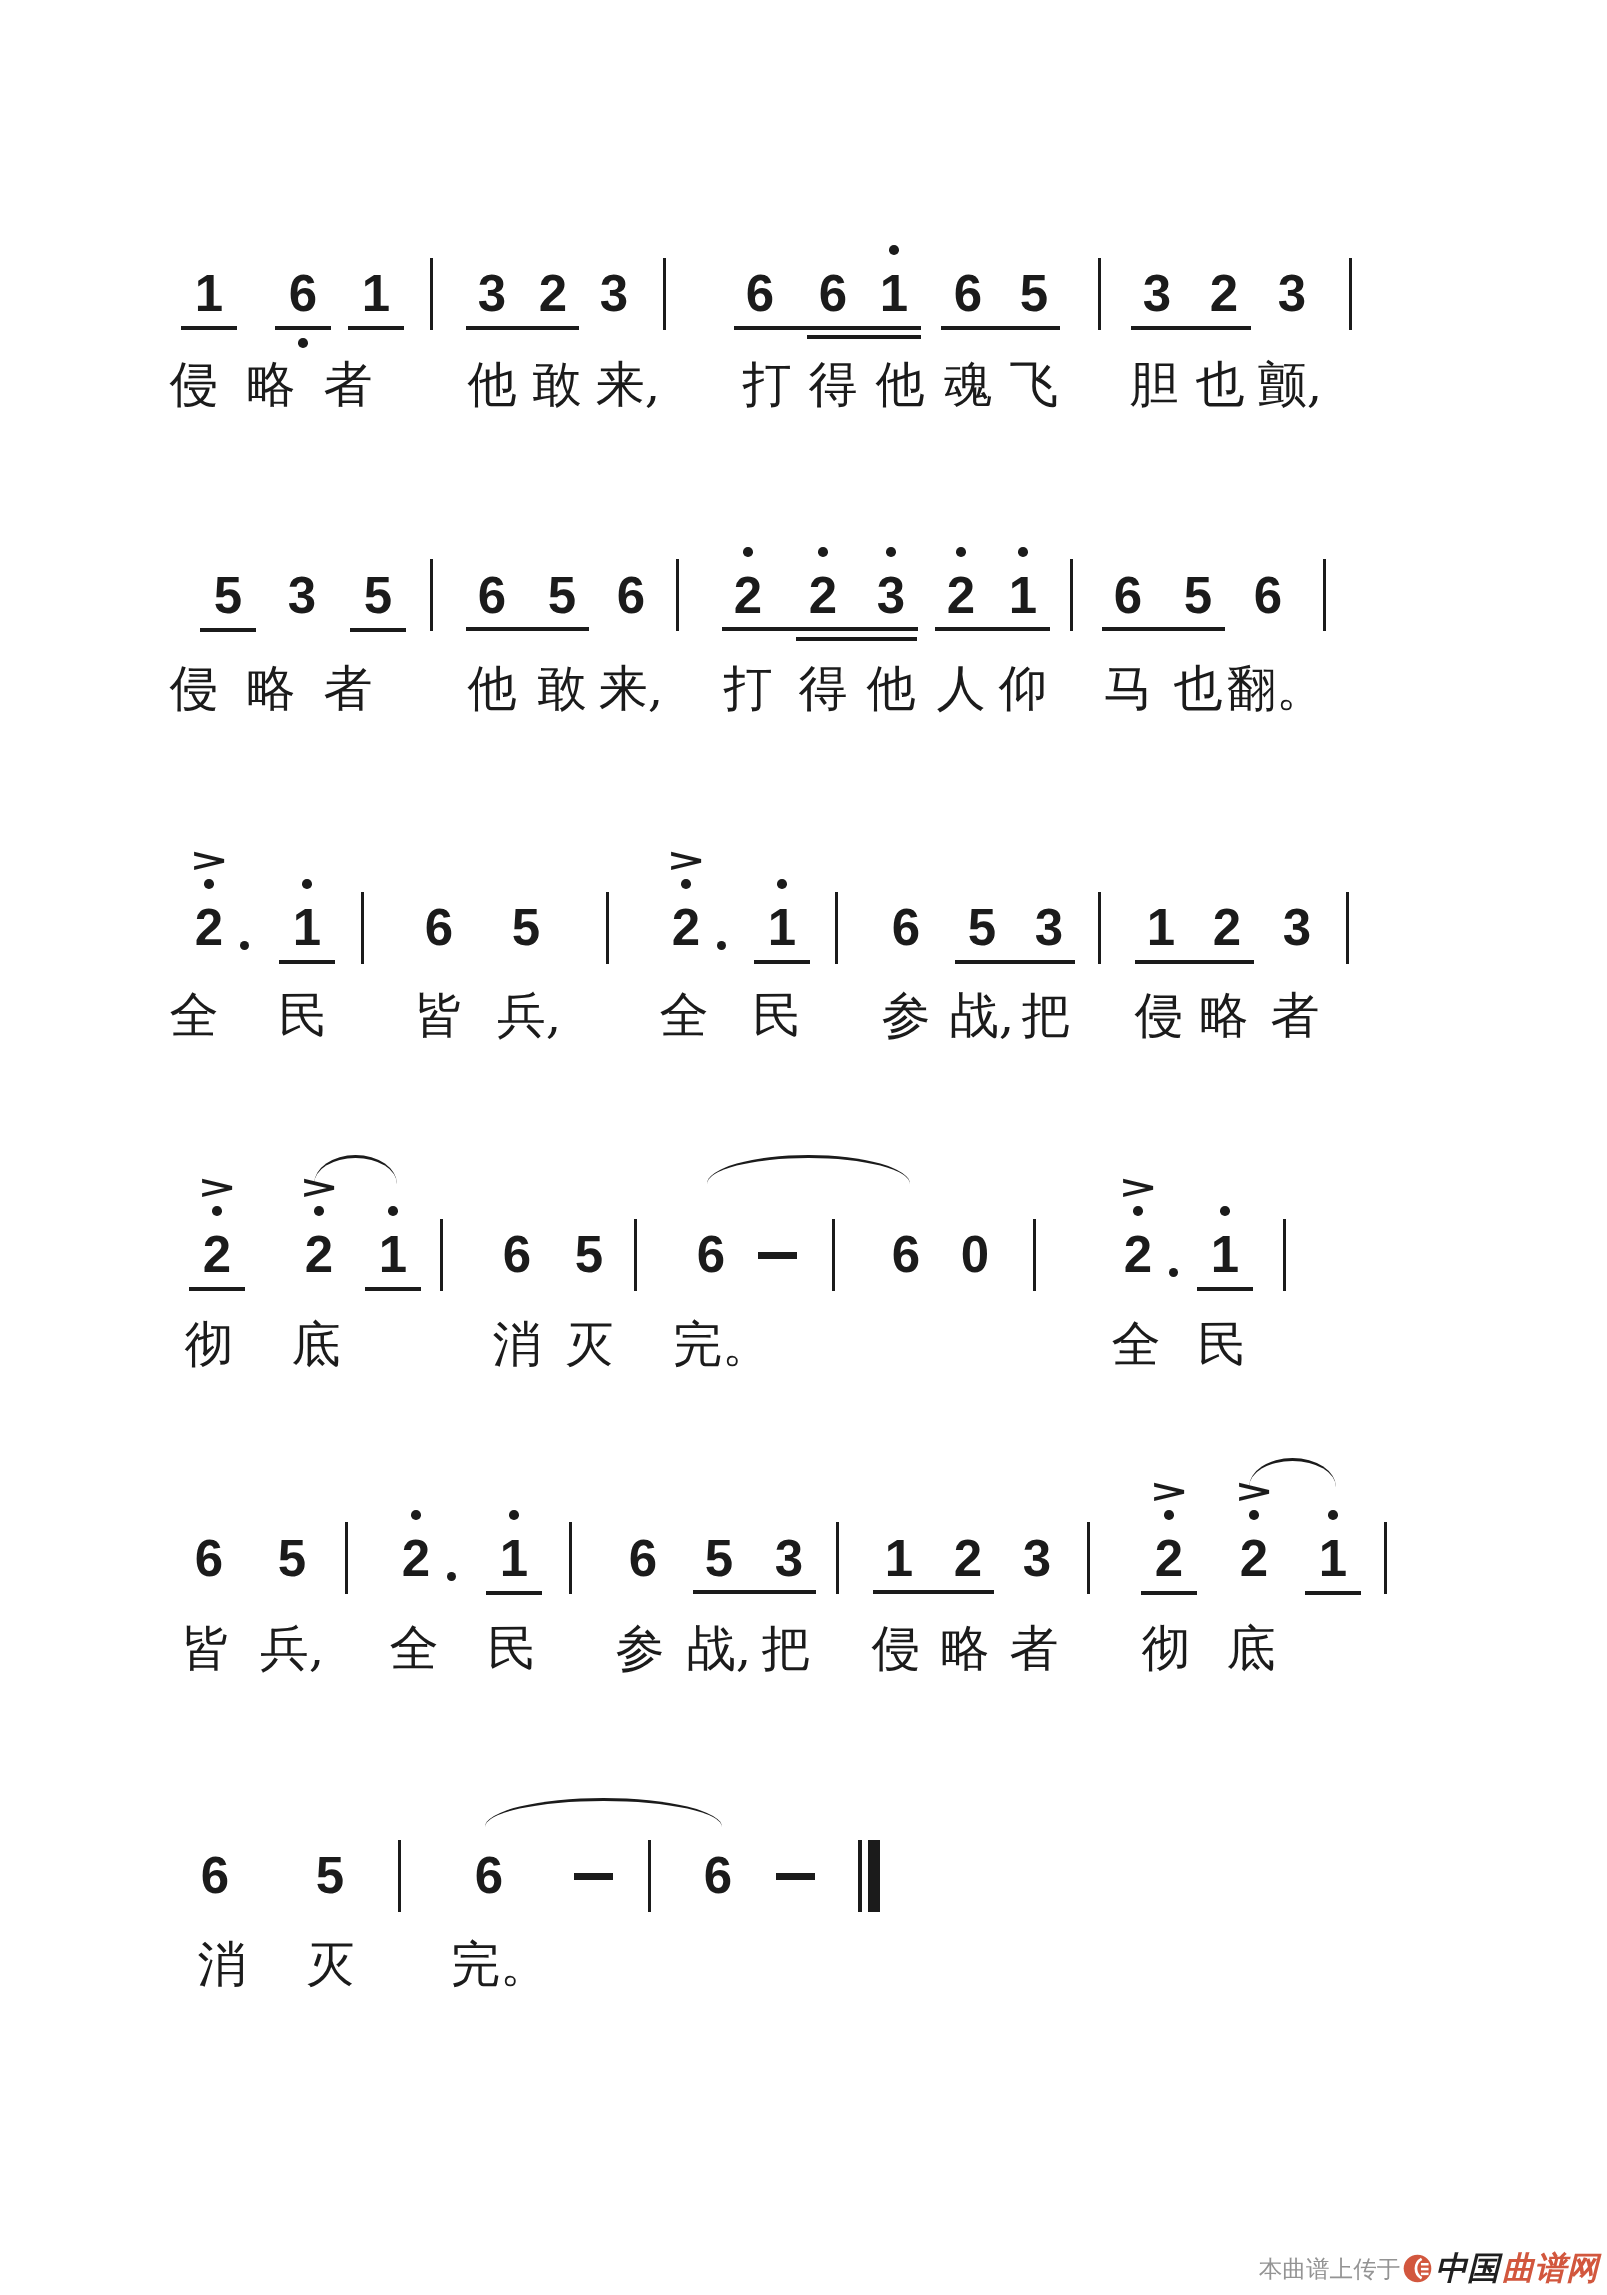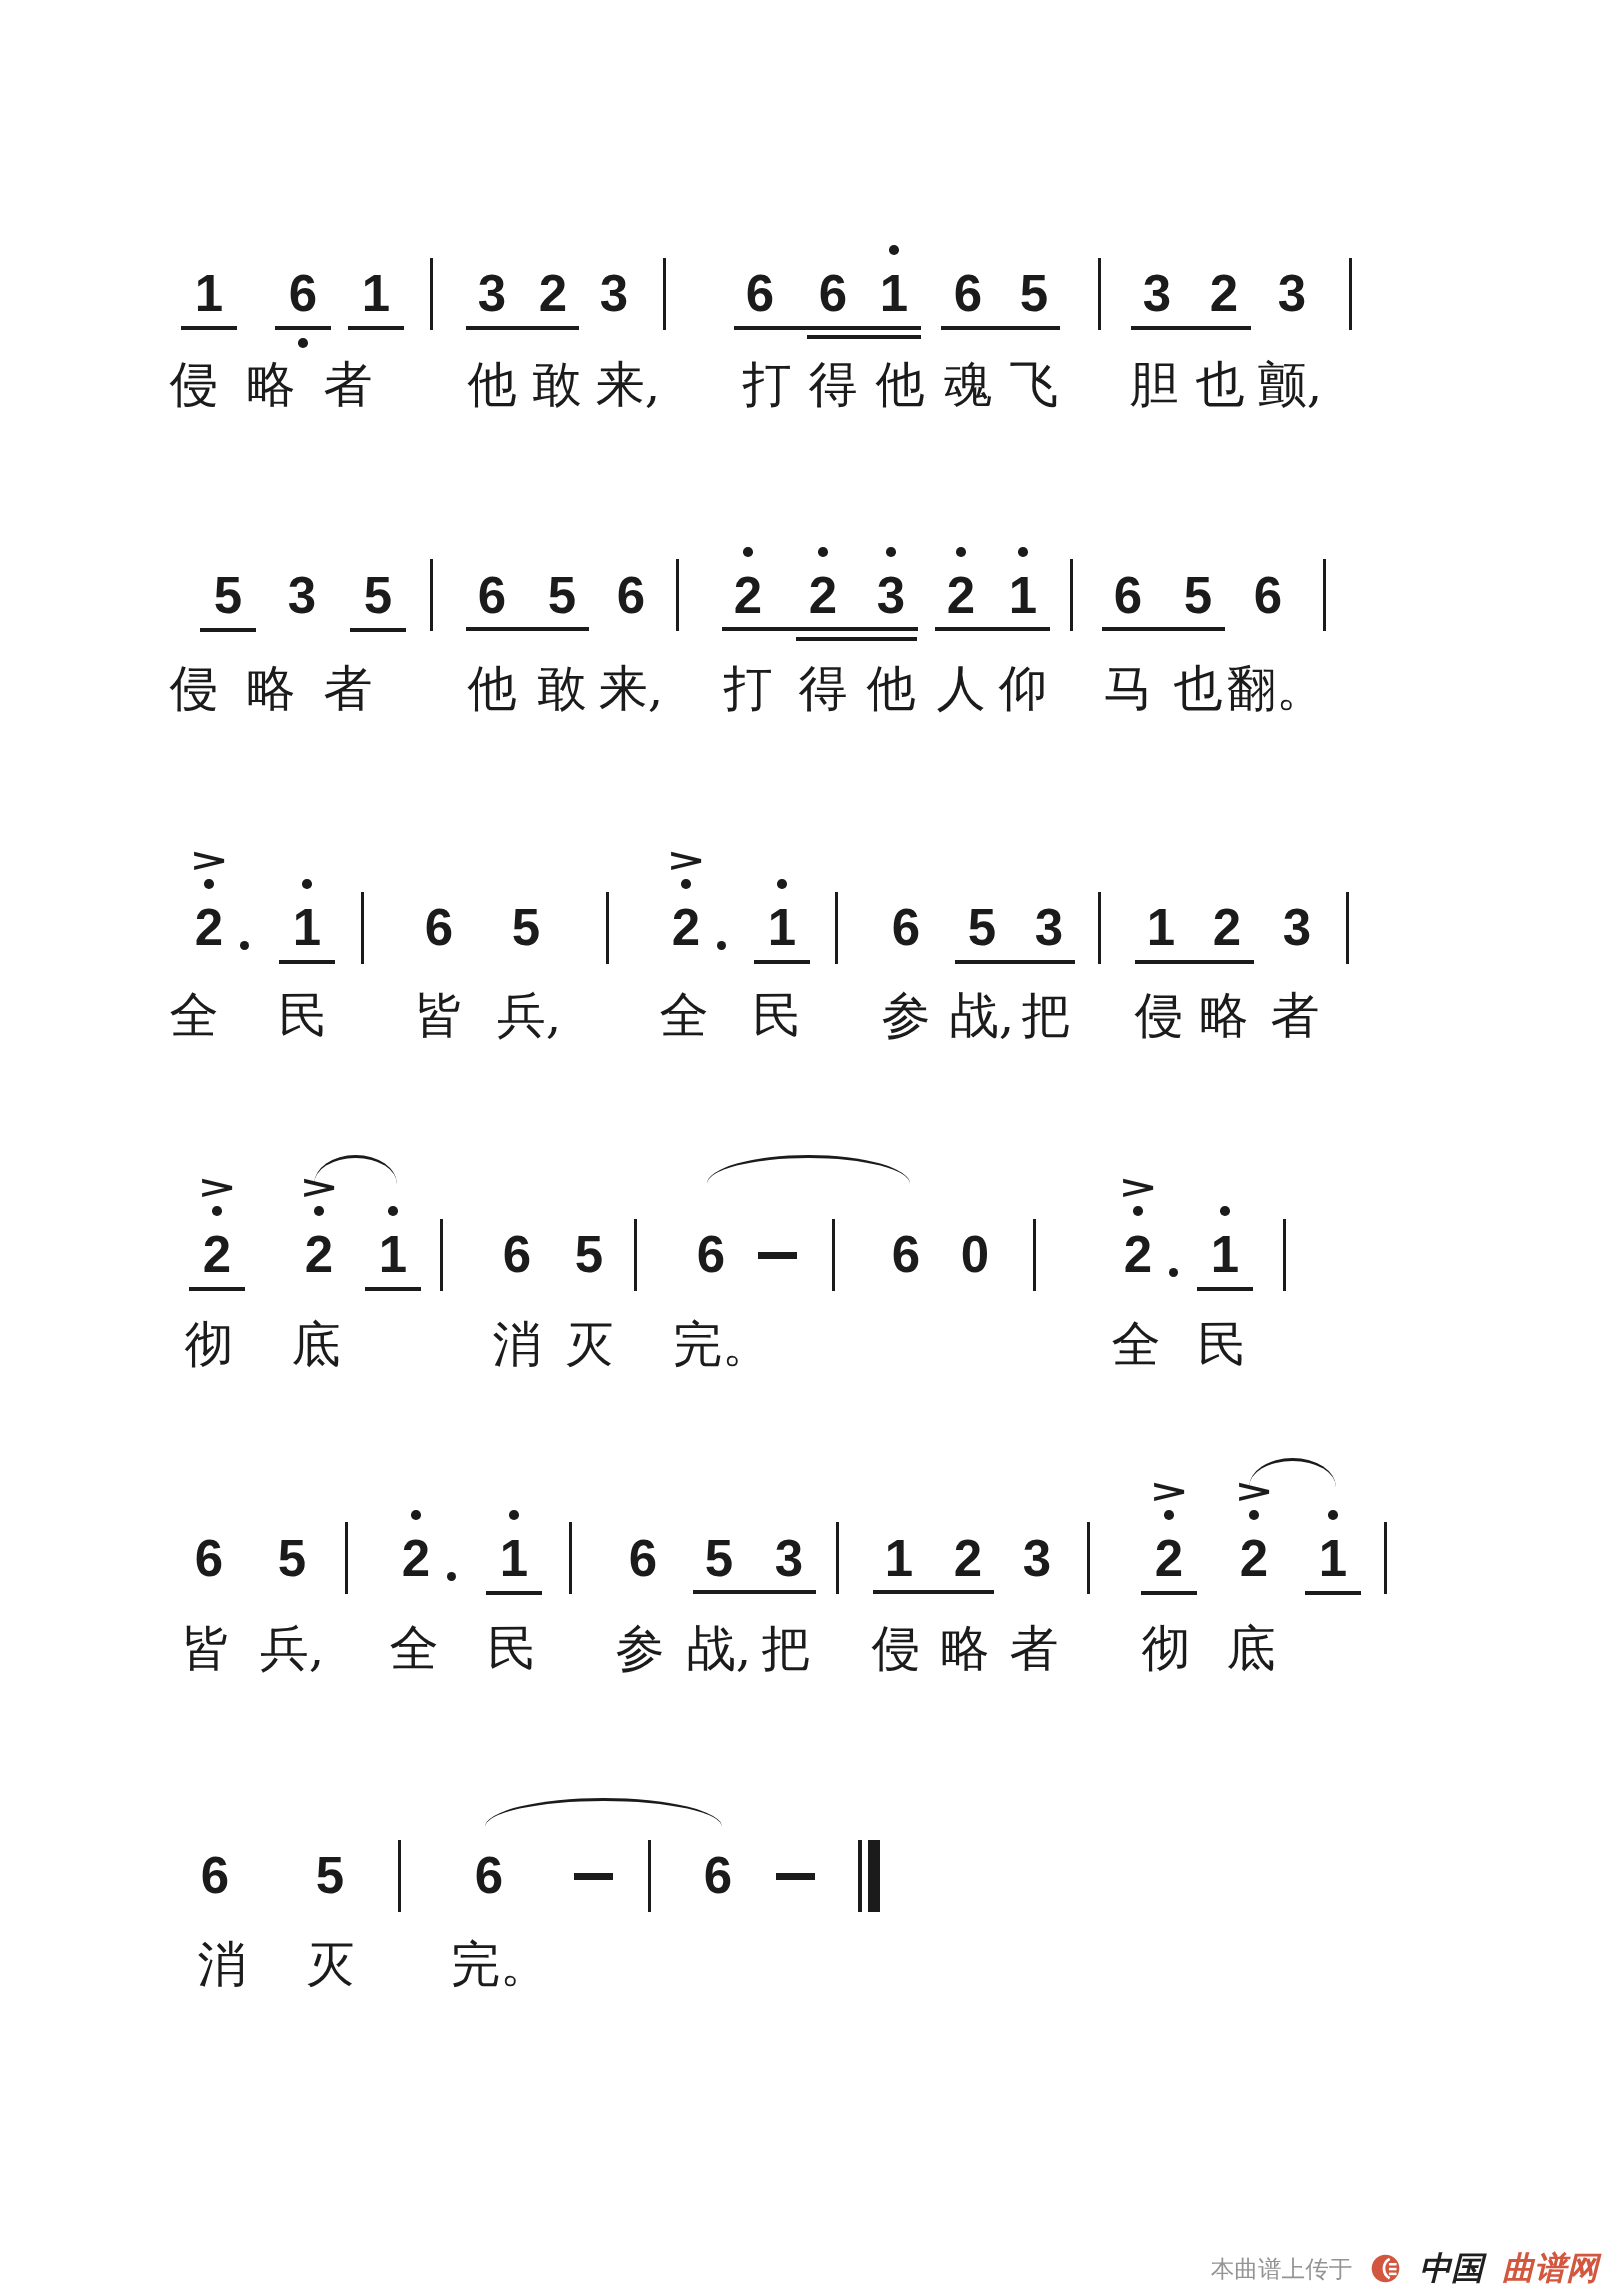--- a/index.html
+++ b/index.html
@@ -19,21 +19,21 @@
   .beam{position:absolute;height:4.2px;background:var(--ink);}
   .arc{position:absolute;height:26px;border-top:3.5px solid var(--ink);
        border-radius:50% 50% 0 0 / 100% 100% 0 0;}
   .bar{position:absolute;width:3.5px;height:72px;margin-left:-1.4px;background:var(--ink);}
   .endbar{position:absolute;height:72px;width:22px;}
   .endbar .thin{position:absolute;left:0;top:0;bottom:0;width:3.5px;background:var(--ink);}
   .endbar .thick{position:absolute;left:10.4px;top:0;bottom:0;width:11.8px;background:var(--ink);}
   .dash{position:absolute;width:39px;height:7px;margin-left:-19.4px;background:var(--ink);}
   .lyric{position:absolute;transform:translateX(-50%);white-space:nowrap;color:var(--ink);
          font:400 49px/60px "DejaVu Serif","Liberation Serif",serif;}
-  .watermark{position:absolute;top:2252px;right:9.7px;display:flex;align-items:center;gap:19px;}
+  .watermark{position:absolute;top:2252px;right:9.7px;display:flex;align-items:center;gap:3px;}
   .wm-pre{font:400 23.6px/28px "DejaVu Sans","Liberation Sans",sans-serif;color:#949494;}
   .wm-logo{display:inline-flex;width:29px;height:29px;}
   .wm-cn{font:700 italic 32px/33px "DejaVu Serif","Liberation Serif",serif;color:#1f1f1f;}
   .wm-suf{font:700 italic 32px/33px "DejaVu Serif","Liberation Serif",serif;color:#d2573e;}
 </style>
 </head>
 <body>
 
 <div id="sheet">
   <div id="score">

